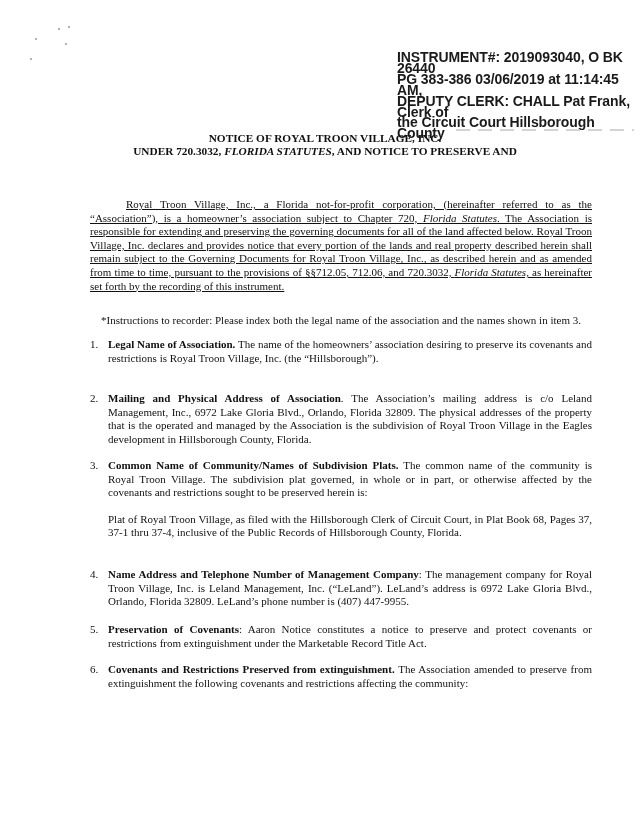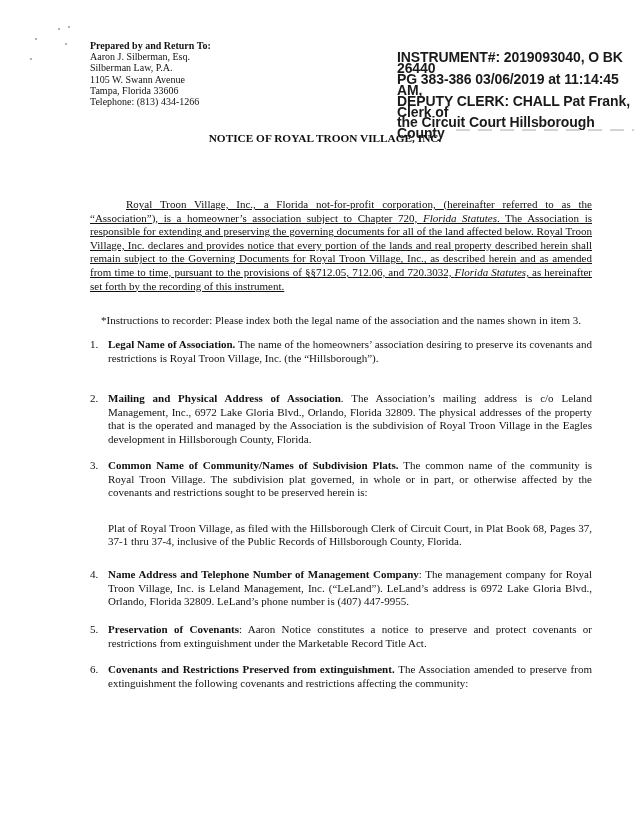--- a/index.html
+++ b/index.html
@@ -101,61 +101,54 @@
     }
     .item .content {
       margin-left: 18px;
       text-align: justify;
     }
     .item .label {
       font-weight: bold;
     }
     .plat-block {
       margin-left: 55px;
-      margin-top: 22px;
+      margin-top: 13px;
       text-align: justify;
     }
     .item1 { top: 338px; }
     .item2 { top: 392px; }
     .item3 { top: 459px; }
     .item4 { top: 568px; }
     .item5 { top: 623px; }
     .item6 { top: 663px; }
   </style>
 </head>
 <body>
 
 <div class="page">
 
   <span class="speck" style="left:58px;top:28px;"></span>
   <span class="speck" style="left:68px;top:26px;"></span>
   <span class="speck" style="left:35px;top:38px;"></span>
   <span class="speck" style="left:65px;top:43px;"></span>
   <span class="speck" style="left:30px;top:58px;"></span>
 
-  <div class="prepared">
-    <div class="heading">Prepared by and Return To:</div>
-    <div>Aaron J. Silberman, Esq.</div>
-    <div>Silberman Law, P.A.</div>
-    <div>1105 W. Swann Avenue</div>
-    <div>Tampa, Florida 33606</div>
-    <div>Telephone:  (813) 434-1266</div>
-  </div>
 
   <div class="stamp">
     <div>INSTRUMENT#: 2019093040, O BK 26440</div>
     <div>PG 383-386  03/06/2019 at 11:14:45 AM,</div>
     <div>DEPUTY CLERK: CHALL Pat Frank, Clerk of</div>
     <div>the Circuit Court Hillsborough County</div>
   </div>
 
   <div class="faint-dashes"></div>
 
   <div class="title">
     <div>NOTICE OF ROYAL TROON VILLAGE, INC.</div>
+    <div><span>UNDER 720.3032, </span><i>FLORIDA STATUTES</i><span>, AND NOTICE TO PRESERVE AND</span></div>
   </div>
 
   <div class="body-text intro"><span>Royal Troon Village, Inc., a Florida not-for-profit corporation, (hereinafter referred to as the “Association”), is a homeowner’s association subject to Chapter 720, </span><i>Florida Statutes</i><span>.  The Association is responsible for extending and preserving the governing documents for all of the land affected below.  Royal Troon Village, Inc. declares and provides notice that every portion of the lands and real property described herein shall remain subject to the Governing Documents for Royal Troon Village, Inc., as described herein and as amended from time to time, pursuant to the provisions of §§712.05, 712.06, and 720.3032, </span><i>Florida Statutes,</i><span> as hereinafter set forth by the recording of this instrument.</span></div>
 
   <div class="body-text instructions">*Instructions to recorder: Please index both the legal name of the association and the names shown in item 3.</div>
 
   <div class="item item1">
     <span class="num">1.</span>
     <div class="content"><span class="label">Legal Name of Association.</span><span> The name of the homeowners’ association desiring to preserve its covenants and restrictions is Royal Troon Village, Inc. (the “Hillsborough”).</span></div>
   </div>

